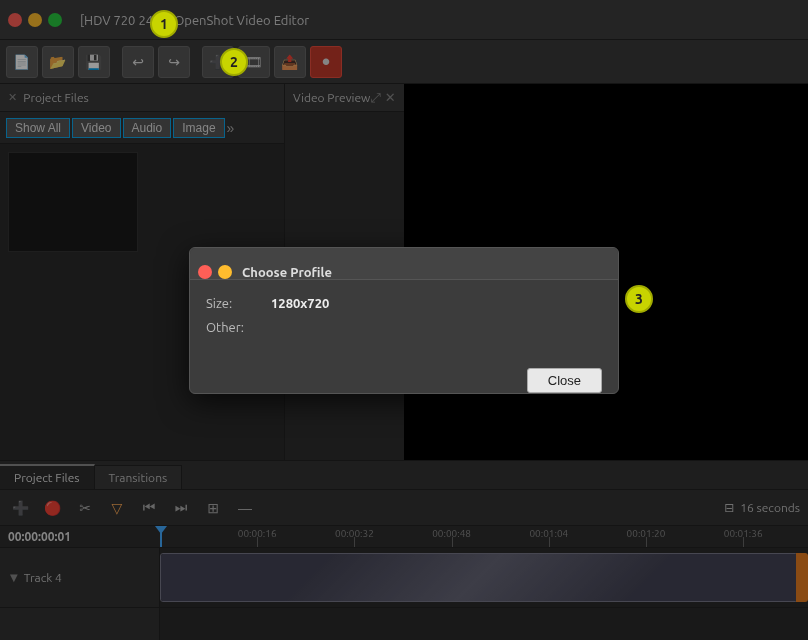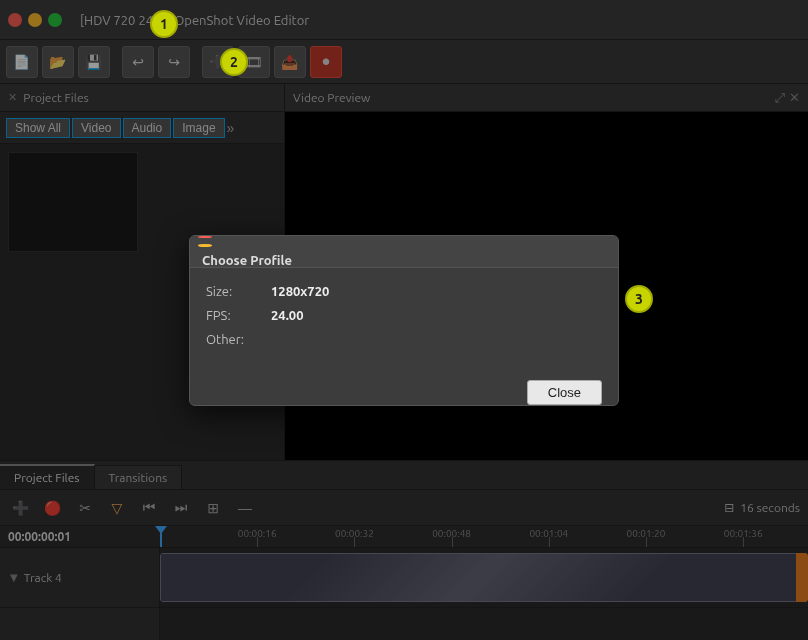--- a/index.html
+++ b/index.html
@@ -96,21 +96,21 @@
     #project-content {
       flex: 1;
       background: #2a2a2a;
     }
 
     
     #preview-panel {
       flex: 1;
       background: #2e2e2e;
       display: flex;
-      flex-direction: column;
+      flex-direction: row;
     }
     #preview-header {
       height: 28px;
       background: #3a3a3a;
       display: flex;
       align-items: center;
       justify-content: space-between;
       padding: 0 8px;
       border-bottom: 1px solid #222;
       font-size: 12px;
@@ -302,25 +302,24 @@
       background: #3c3c3c;
       border: 1px solid #555;
       border-radius: 6px;
       box-shadow: 0 8px 30px rgba(0,0,0,0.7);
     }
     #dialog-header {
       height: 32px;
       background: #444;
       border-radius: 6px 6px 0 0;
       display: flex;
-      align-items: flex-start;
+      align-items: flex-end;
       padding: 0 8px;
       gap: 6px;
       border-bottom: 1px solid #555;
-      flex-direction: column;
     }
     .dlg-close-btn {
       width: 14px; height: 14px;
       border-radius: 50%;
       background: #ff5f57;
       border: none;
       cursor: pointer;
     }
     .dlg-min-btn {
       width: 14px; height: 14px;
@@ -537,24 +536,20 @@
       <button class="dlg-close-btn"></button>
       <button class="dlg-min-btn"></button>
       <span class="dialog-title">Choose Profile</span>
     </div>
     <div id="dialog-body">
       <div class="dialog-row">
         <span class="dialog-label">Size:</span>
         <span class="dialog-value">1280x720</span>
       </div>
       <div class="dialog-row">
-        <span class="dialog-label">FPS:</span>
-        <span class="dialog-value">24.00</span>
-      </div>
-      <div class="dialog-row">
         <span class="dialog-label">Other:</span>
       </div>
     </div>
     <div id="dialog-footer">
       <button class="close-btn">Close</button>
     </div>
   </div>
 
   <div class="annotation-circle" style="position: absolute; top: 285px; left: 625px;">
     <span>3</span>

